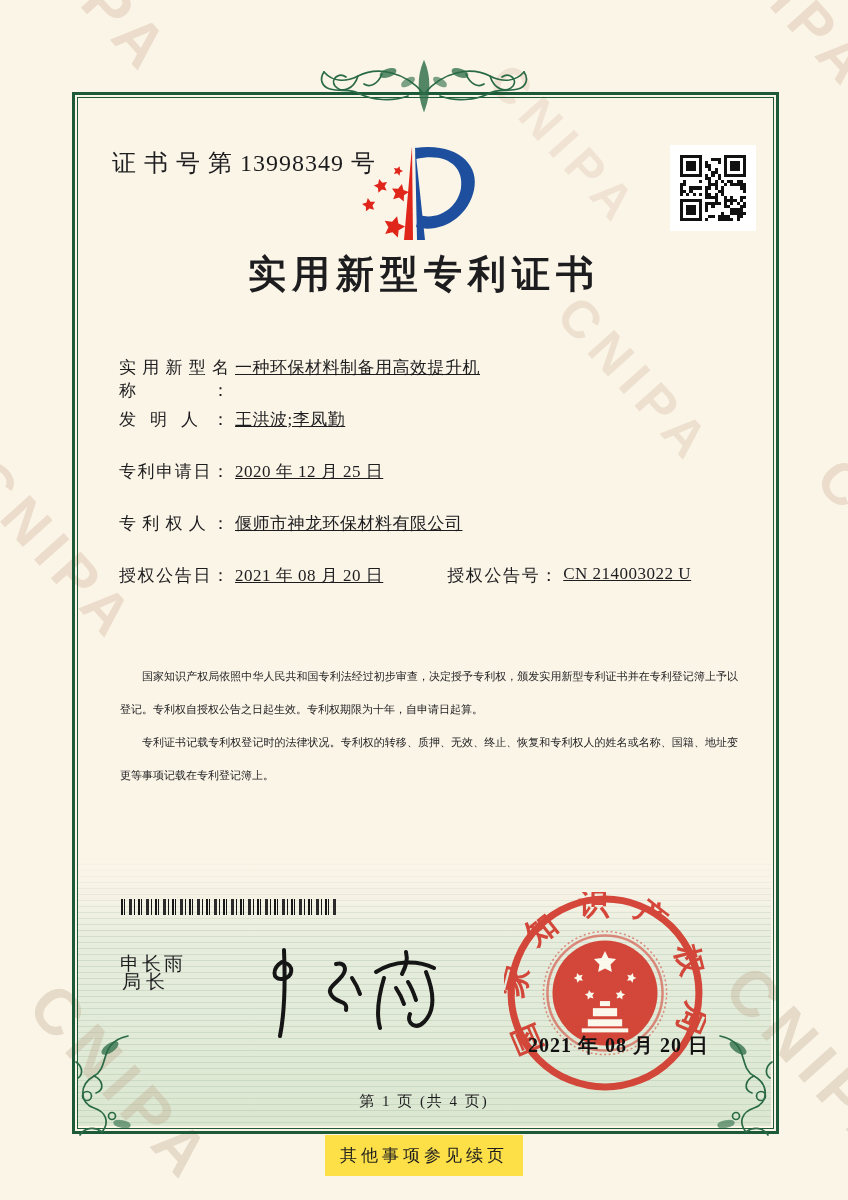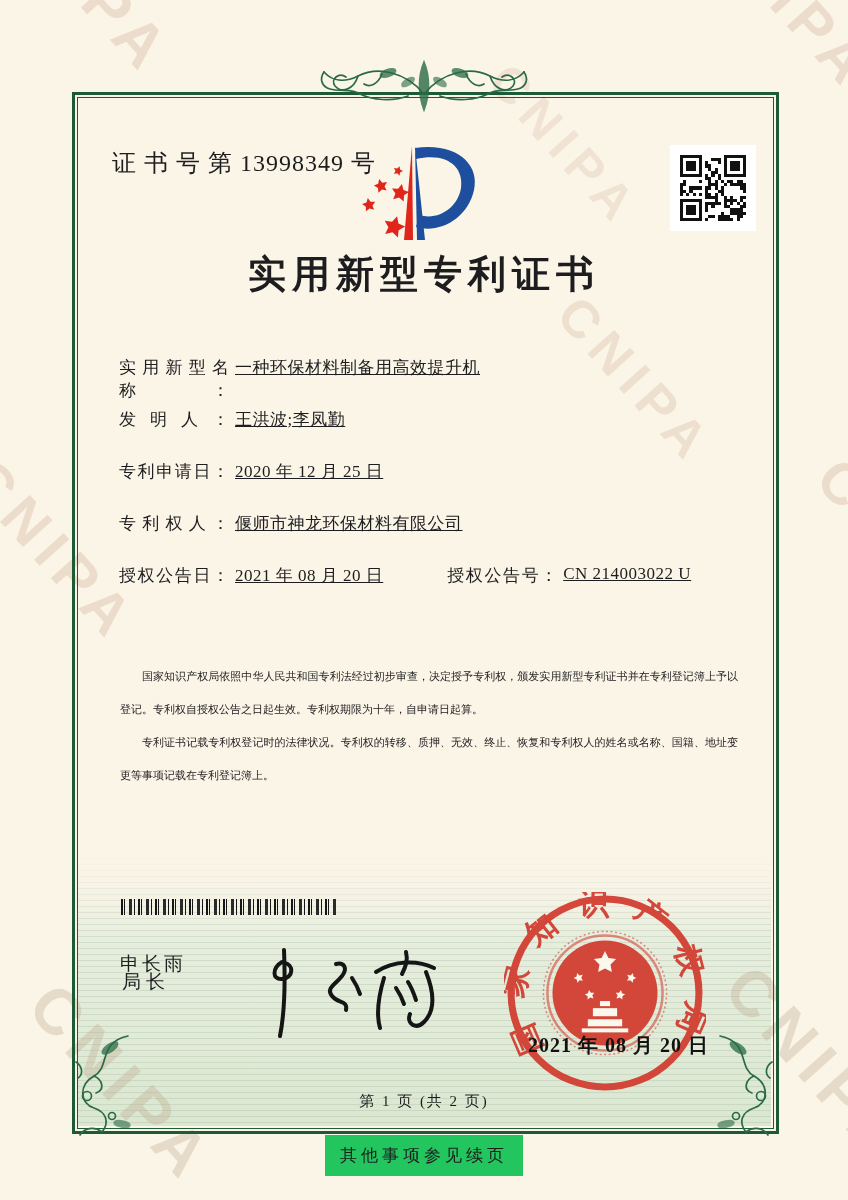--- a/index.html
+++ b/index.html
@@ -69,21 +69,21 @@
       letter-spacing:3px;font-family:"Liberation Sans","DejaVu Sans",sans-serif;}
   .signature{position:absolute;left:248px;top:944px;width:200px;height:100px;z-index:4;}
 
   .seal{position:absolute;left:504px;top:892px;width:202px;height:202px;z-index:4;}
   .seal-date{position:absolute;left:528px;top:1032px;width:190px;z-index:5;font-size:20px;
       font-weight:bold;letter-spacing:1px;color:#121212;}
 
   .page-num{position:absolute;left:0;right:0;top:1092px;text-align:center;z-index:3;
       font-size:15px;letter-spacing:2px;}
   .cont-note{position:absolute;left:50%;transform:translateX(-50%);top:1135px;z-index:3;
-      background:#22c55e;padding:9px 15px;font-size:17px;letter-spacing:4px;}
+      background:#fde047;padding:9px 15px;font-size:17px;letter-spacing:4px;}
 </style>
 </head>
 <body>
 
 <div class="page">
 
   <span class="wm wm1">CNIPA</span>
   <span class="wm wm2">CNIPA</span>
   <span class="wm wm3">CNIPA</span>
   <span class="wm wm4">CNIPA</span>
@@ -364,16 +364,16 @@
           <rect x="95" y="108" width="10" height="5"></rect>
         </g>
       </g>
       <text font-size="30" font-weight="bold" fill="#d23b2e" letter-spacing="22" font-family="Liberation Serif, DejaVu Serif, serif">
         <textPath href="#sealArc" startOffset="50%" text-anchor="middle">国家知识产权局</textPath>
       </text>
     </g>
   </svg>
   <div class="seal-date">2021 年 08 月 20 日</div>
 
-  <div class="page-num">第 1 页 (共 2 页)</div>
+  <div class="page-num">第 1 页 (共 4 页)</div>
   <div class="cont-note">其他事项参见续页</div>
 
 </div>
 
 </body></html>

